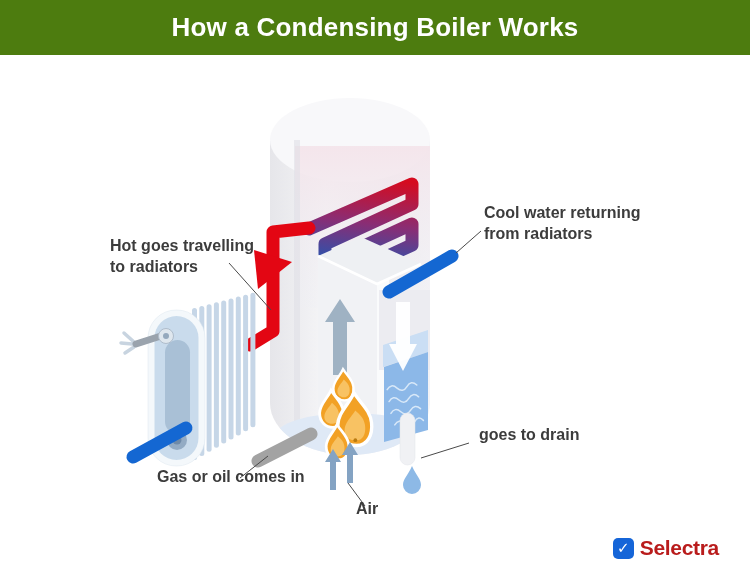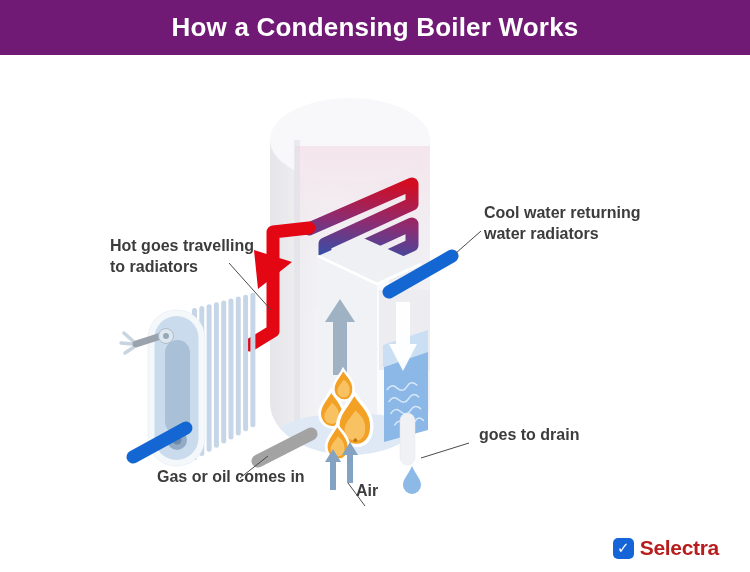--- a/index.html
+++ b/index.html
@@ -1,21 +1,21 @@
 <!DOCTYPE html>
 <html><head>
 <meta charset="utf-8">
 <style>
   html,body{margin:0;padding:0;background:#ffffff;}
   .canvas{
     position:relative;width:750px;height:572px;background:#ffffff;overflow:hidden;
     font-family:"Liberation Sans","DejaVu Sans",sans-serif;
   }
   .header{
-    position:absolute;left:0;top:0;width:750px;height:55px;background:#701a75;
+    position:absolute;left:0;top:0;width:750px;height:55px;background:#4d7c0f;
     display:flex;align-items:center;justify-content:center;
   }
   .header h1{
     margin:0;color:#ffffff;font-size:26px;font-weight:700;letter-spacing:.2px;
   }
   .stage{position:absolute;left:0;top:0;width:750px;height:572px;}
   svg{position:absolute;left:0;top:0;}
   .lbl{
     position:absolute;font-size:16px;line-height:21px;color:#3c3c3c;white-space:nowrap;font-weight:bold;
   }
@@ -175,29 +175,29 @@
       <line x1="348" y1="483" x2="365" y2="506"></line>
     </g>
   </svg>
 
   <div class="lbl" style="left:110px;top:235px;">
     <span>Hot goes travelling</span>
     <span>to radiators</span>
   </div>
   <div class="lbl" style="left:484px;top:202px;">
     <span>Cool water returning</span>
-    <span>water radiators</span>
+    <span>from radiators</span>
   </div>
   <div class="lbl" style="left:479px;top:424px;">
     <span>goes to drain</span>
   </div>
   <div class="lbl" style="left:157px;top:466px;">
     <span>Gas or oil comes in</span>
   </div>
-  <div class="lbl" style="left:356px;top:480px;">
+  <div class="lbl" style="left:356px;top:498px;">
     <span>Air</span>
   </div>
   </div>
 
   <div class="brand">
     <div class="mark">✓</div>
     <div class="word">Selectra</div>
   </div>
 
 </div>

